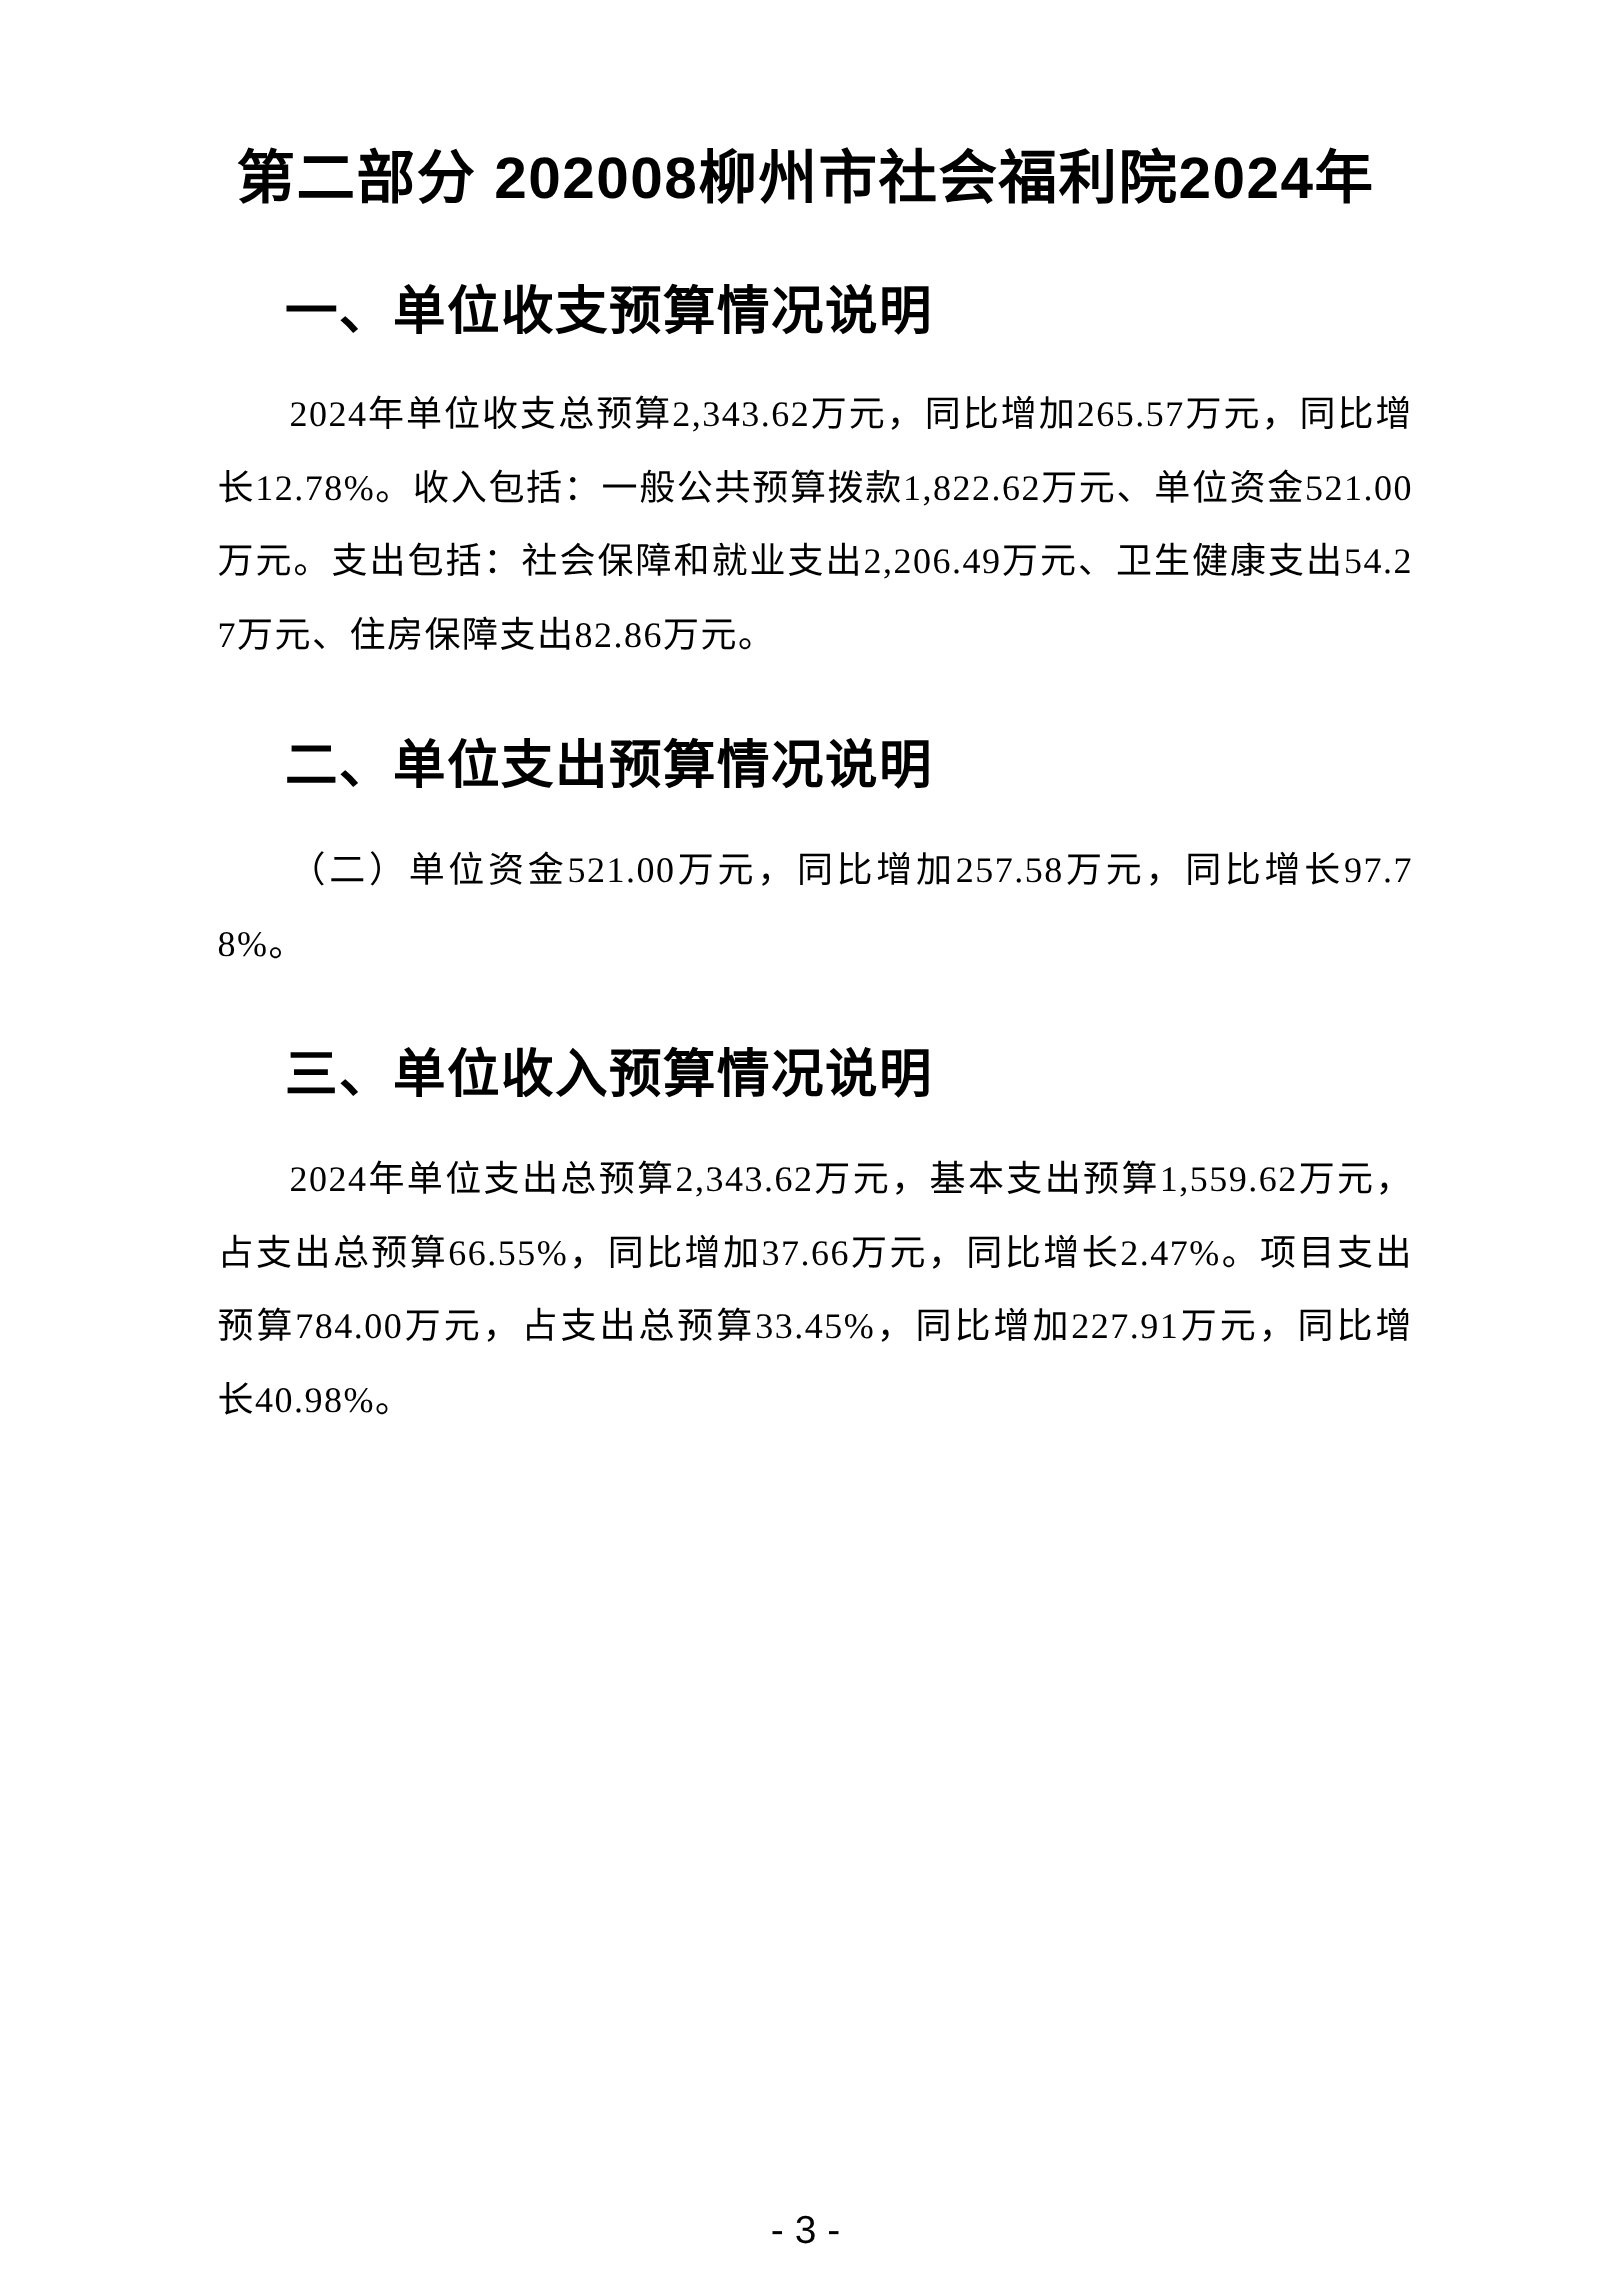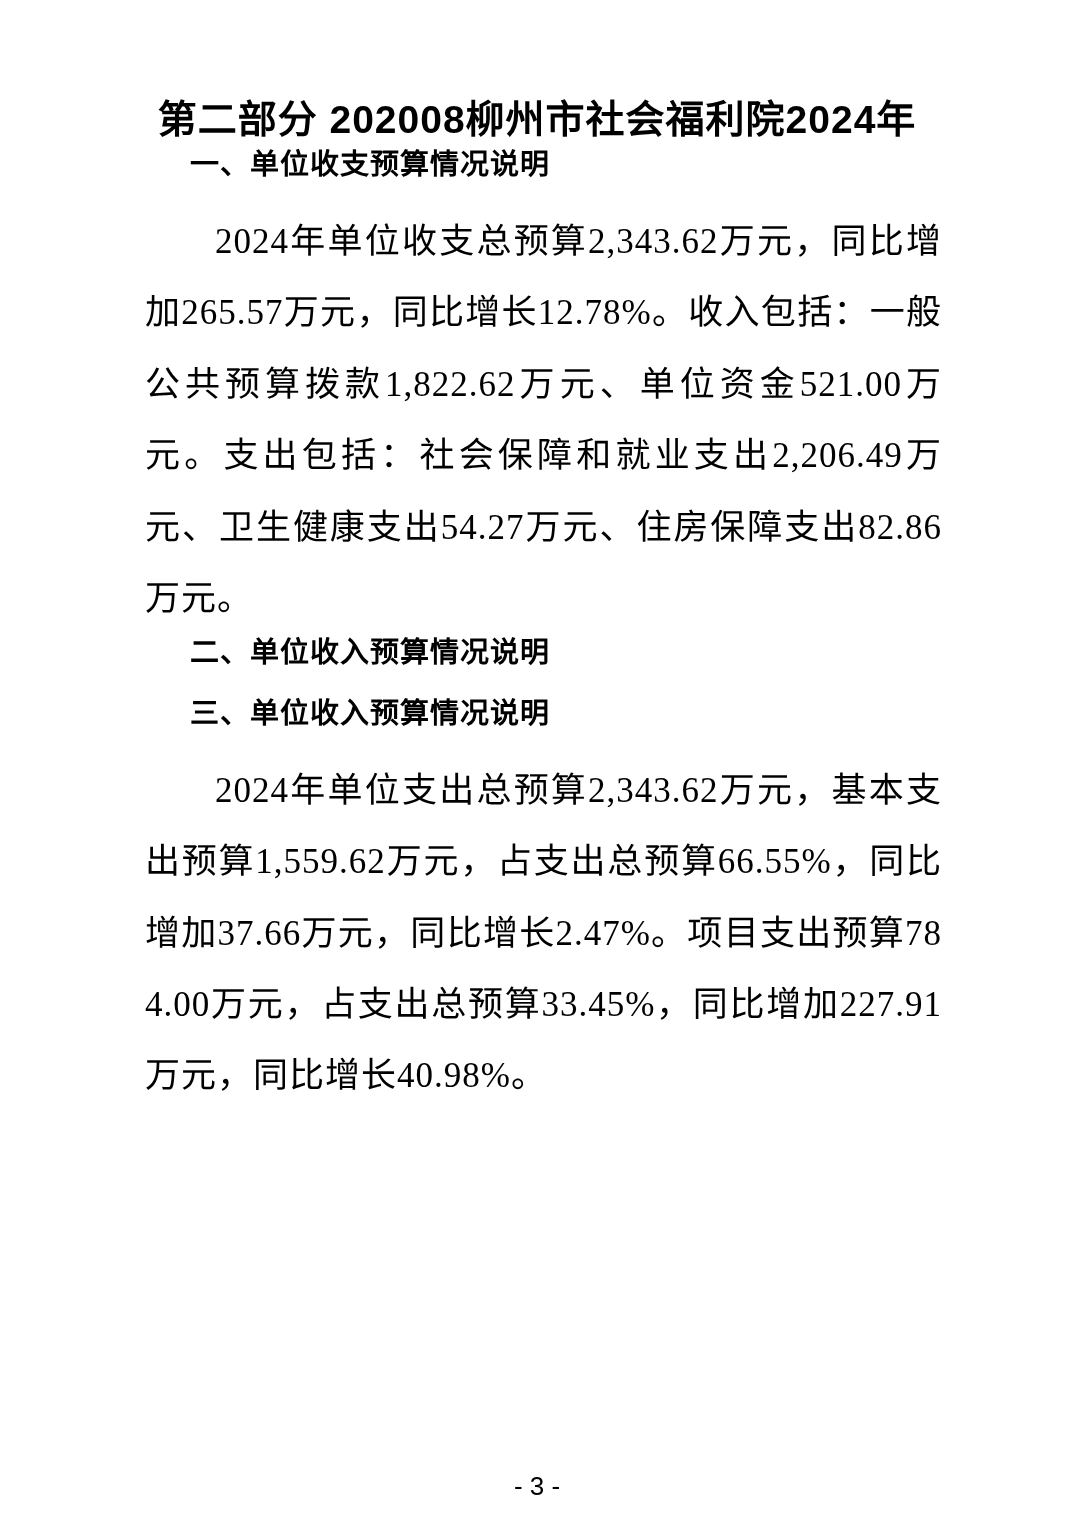--- a/index.html
+++ b/index.html
@@ -26,28 +26,29 @@
     line-height: 1.3;
     letter-spacing: 1px;
   }
   .content {
     margin-left: 145px;
     margin-right: 132px;
   }
   .section-heading {
     font-family: "Liberation Sans", "DejaVu Sans", sans-serif;
     font-weight: bold;
-    font-size: 29px;
+    font-size: 35px;
     line-height: 1.25;
     padding-left: 45px;
+    margin-top: 40px;
     margin-bottom: 24px;
     letter-spacing: 1px;
   }
   .body-para {
-    font-size: 35px;
+    font-size: 24px;
     line-height: 2.04;
     text-align: justify;
     text-indent: 2em;
     letter-spacing: 1px;
     word-break: break-all;
   }
   .page-footer {
     position: absolute;
     left: 0;
     right: 0;
@@ -68,21 +69,22 @@
   </div>
 
   <div class="content">
 
     <div class="section">
       <h2 class="section-heading">一、单位收支预算情况说明</h2>
       <p class="body-para">2024年单位收支总预算2,343.62万元，同比增加265.57万元，同比增长12.78%。收入包括：一般公共预算拨款1,822.62万元、单位资金521.00万元。支出包括：社会保障和就业支出2,206.49万元、卫生健康支出54.27万元、住房保障支出82.86万元。</p>
     </div>
 
     <div class="section">
-      <h2 class="section-heading">二、单位收入预算情况说明</h2>
+      <h2 class="section-heading">二、单位支出预算情况说明</h2>
+      <p class="body-para">（二）单位资金521.00万元，同比增加257.58万元，同比增长97.78%。</p>
     </div>
 
     <div class="section">
       <h2 class="section-heading">三、单位收入预算情况说明</h2>
       <p class="body-para">2024年单位支出总预算2,343.62万元，基本支出预算1,559.62万元，占支出总预算66.55%，同比增加37.66万元，同比增长2.47%。项目支出预算784.00万元，占支出总预算33.45%，同比增加227.91万元，同比增长40.98%。</p>
     </div>
 
   </div>
 
   <div class="page-footer">- 3 -</div>

